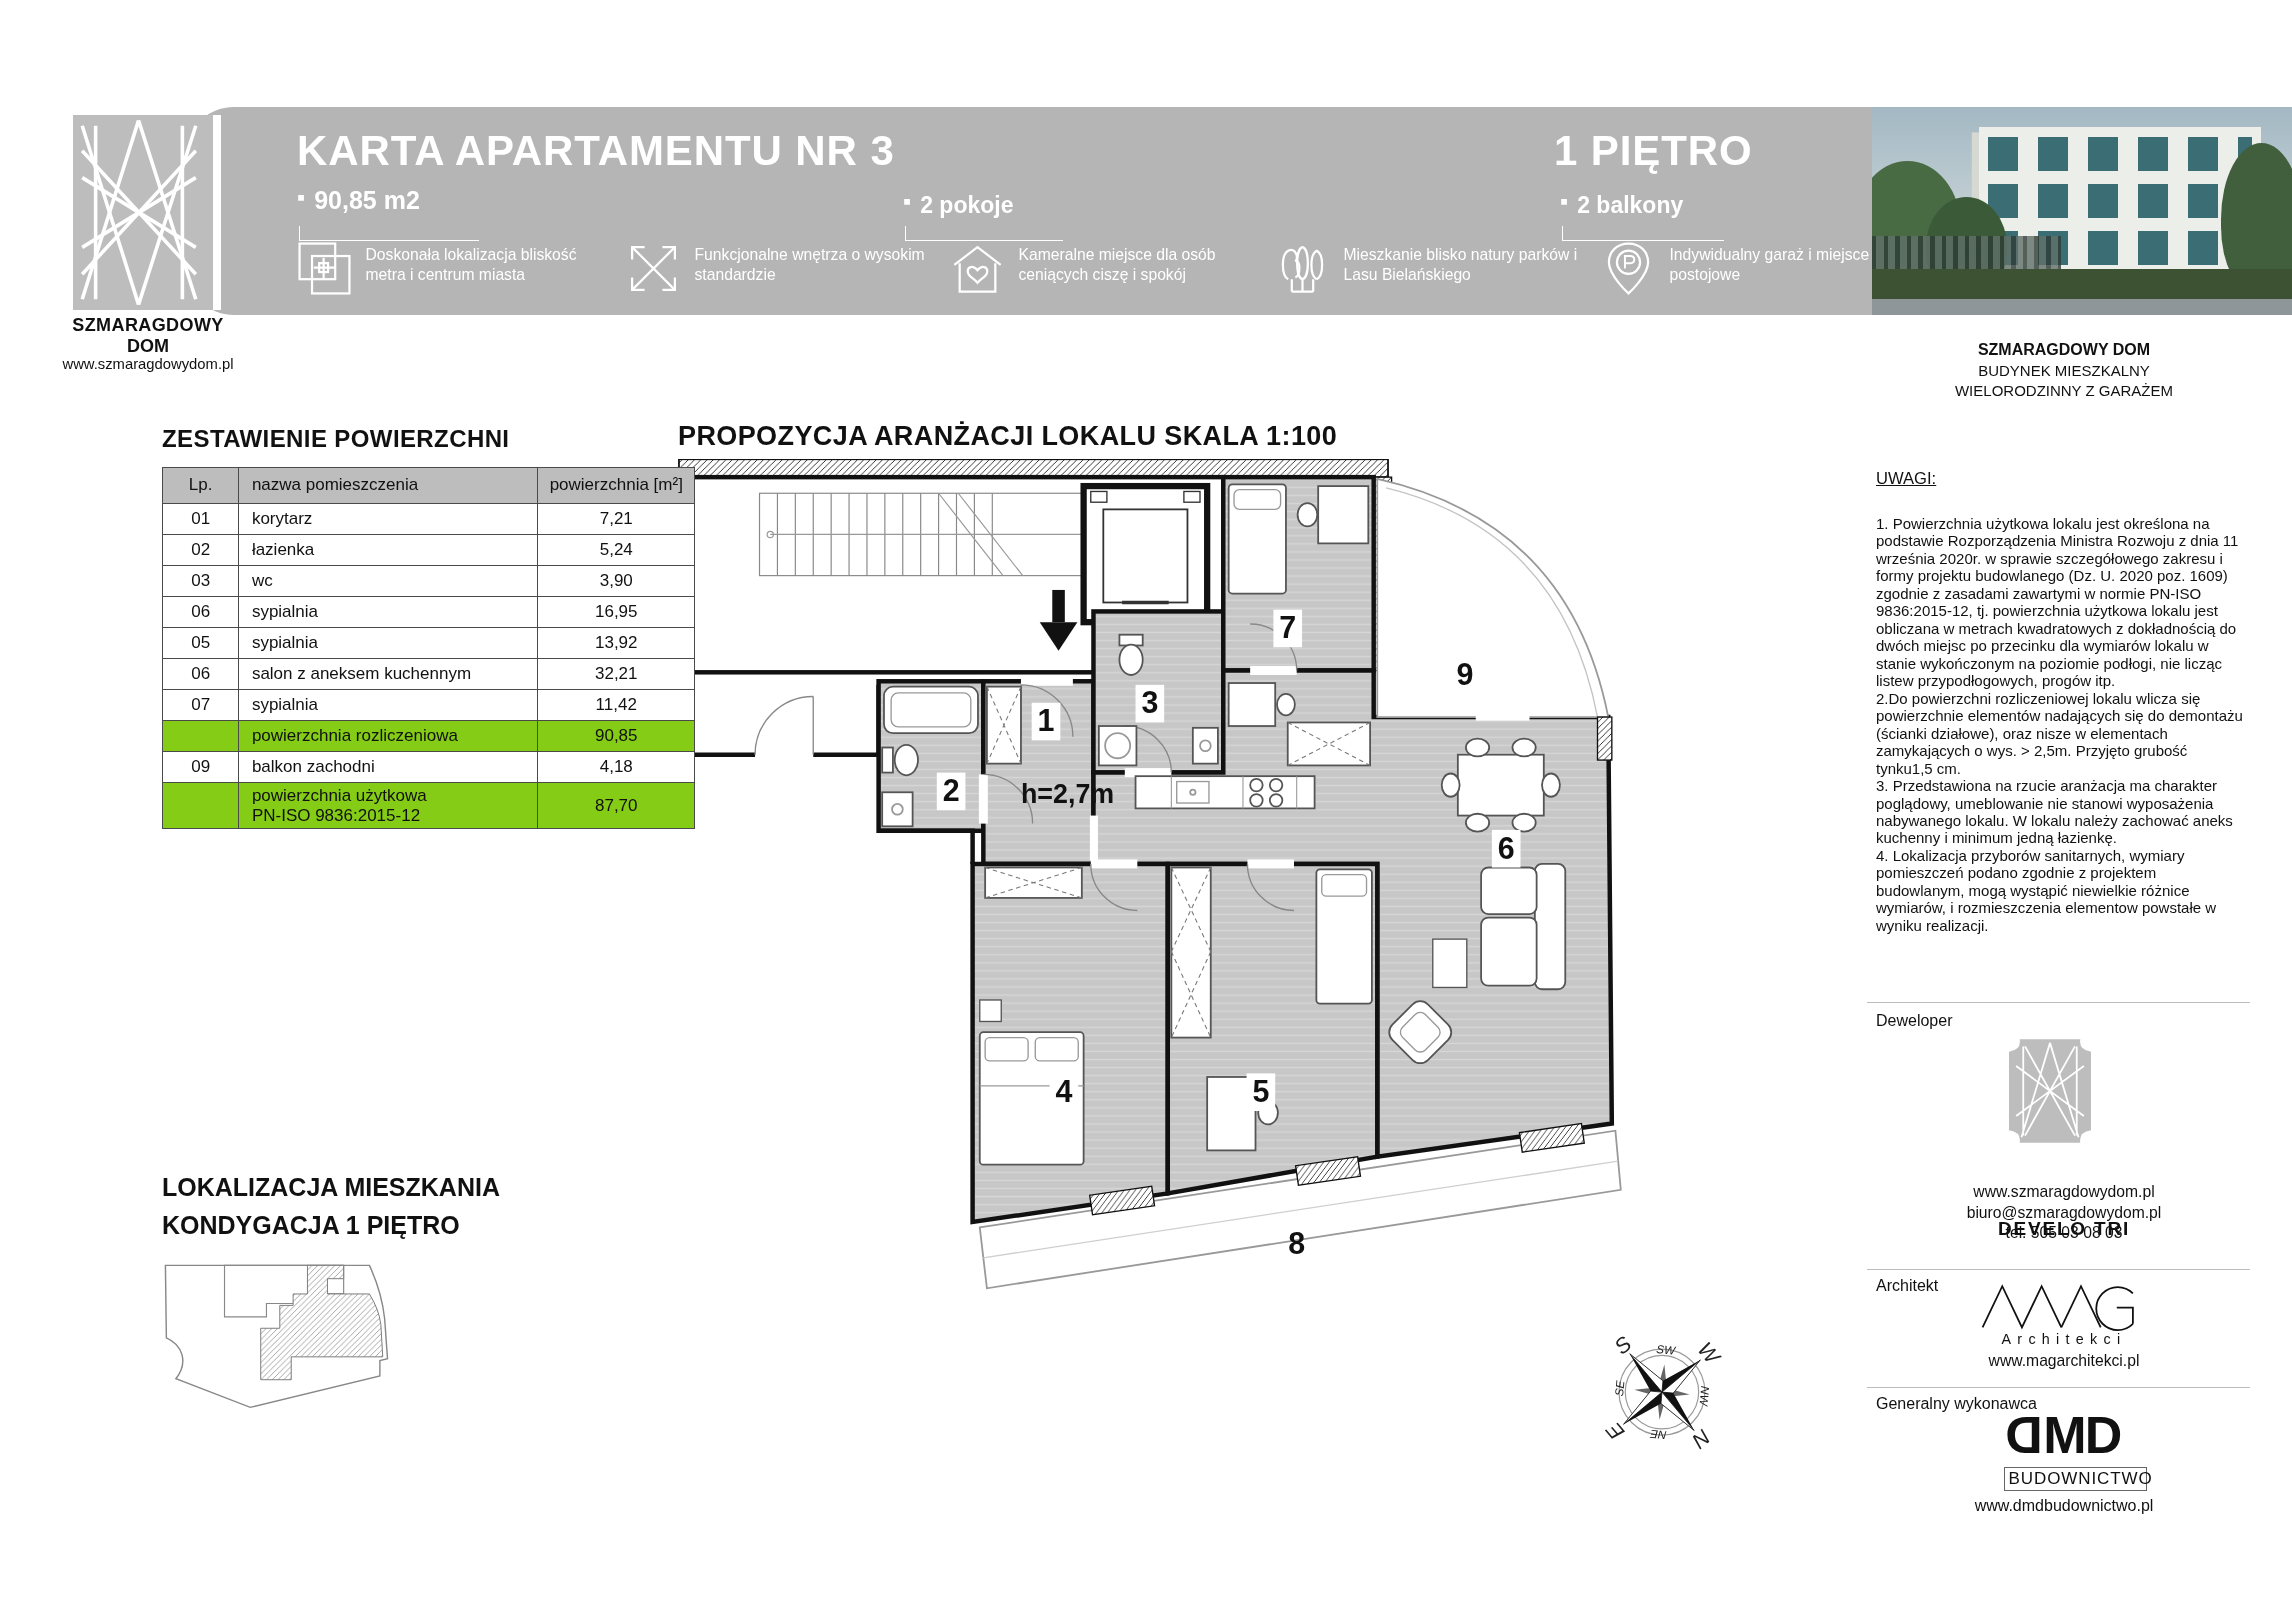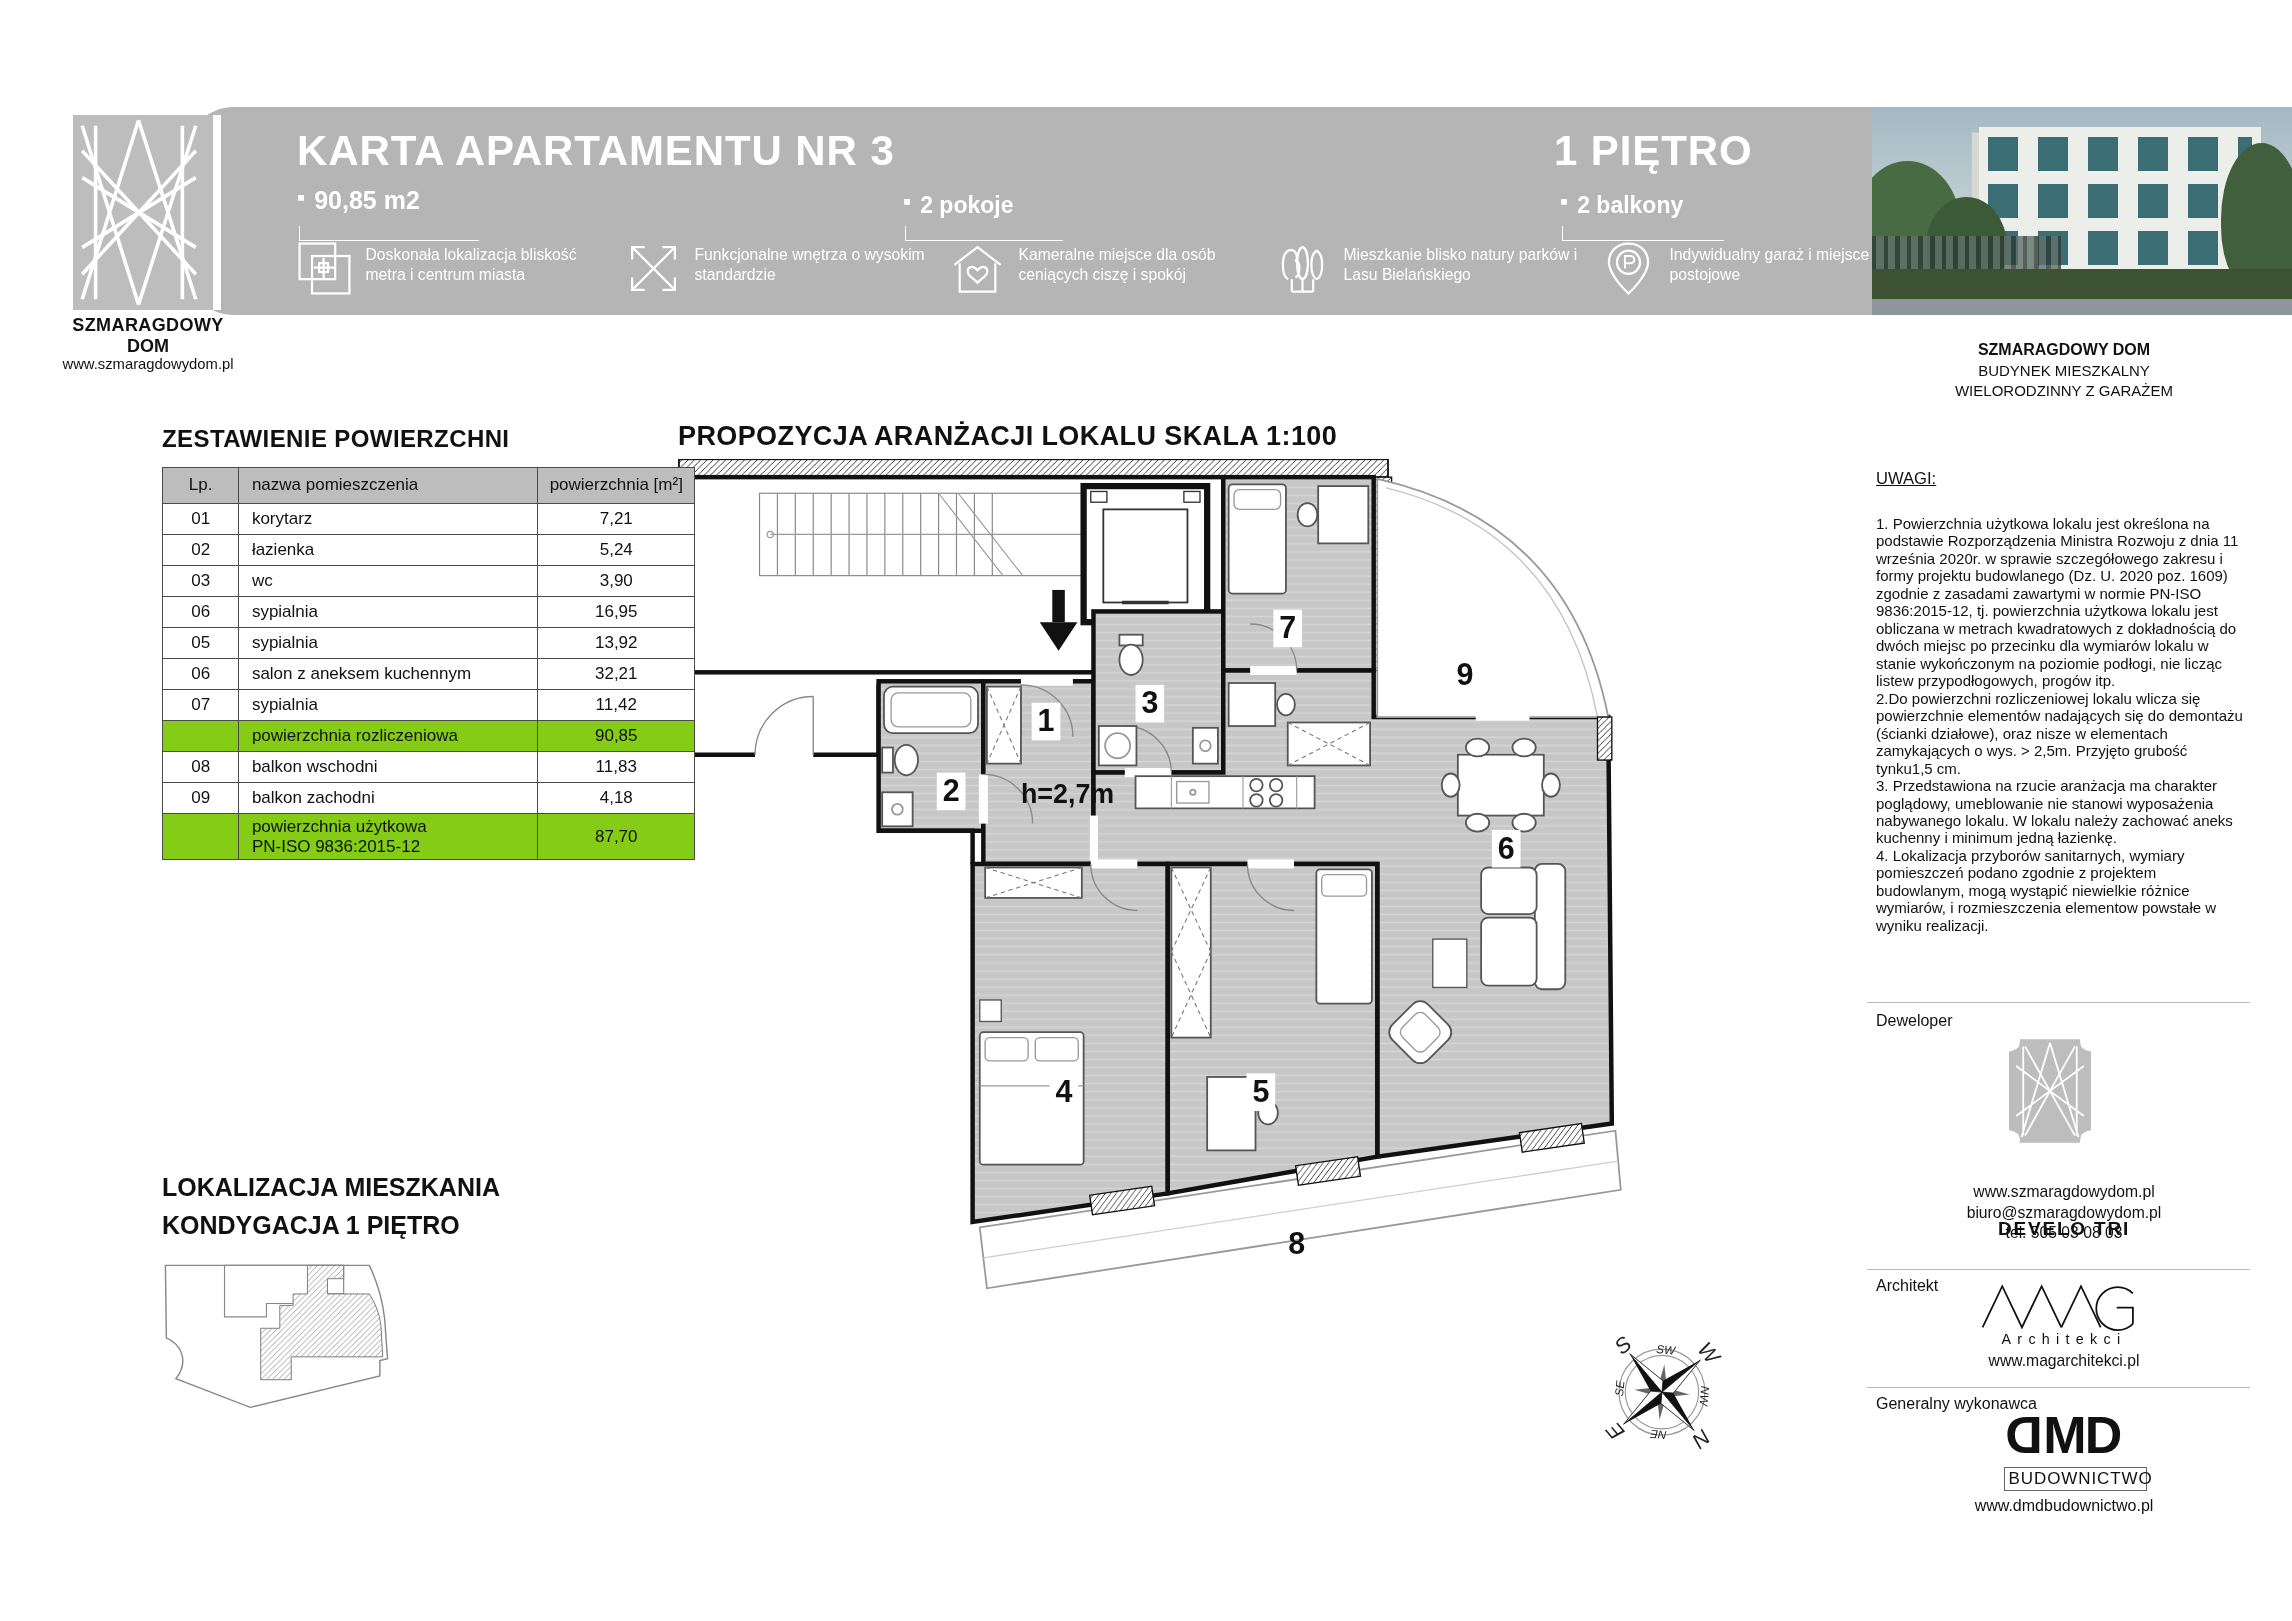--- a/index.html
+++ b/index.html
@@ -234,25 +234,20 @@
           <td>07</td>
           <td>sypialnia</td>
           <td>11,42</td>
         </tr>
         <tr class="subtotal">
           <td></td>
           <td>powierzchnia rozliczeniowa</td>
           <td>90,85</td>
         </tr>
         <tr>
-          <td>08</td>
-          <td>balkon wschodni</td>
-          <td>11,83</td>
-        </tr>
-        <tr>
           <td>09</td>
           <td>balkon zachodni</td>
           <td>4,18</td>
         </tr>
         <tr class="subtotal">
           <td></td>
           <td>powierzchnia użytkowa<div>PN-ISO 9836:2015-12</div></td>
           <td>87,70</td>
         </tr>
       </tbody>

